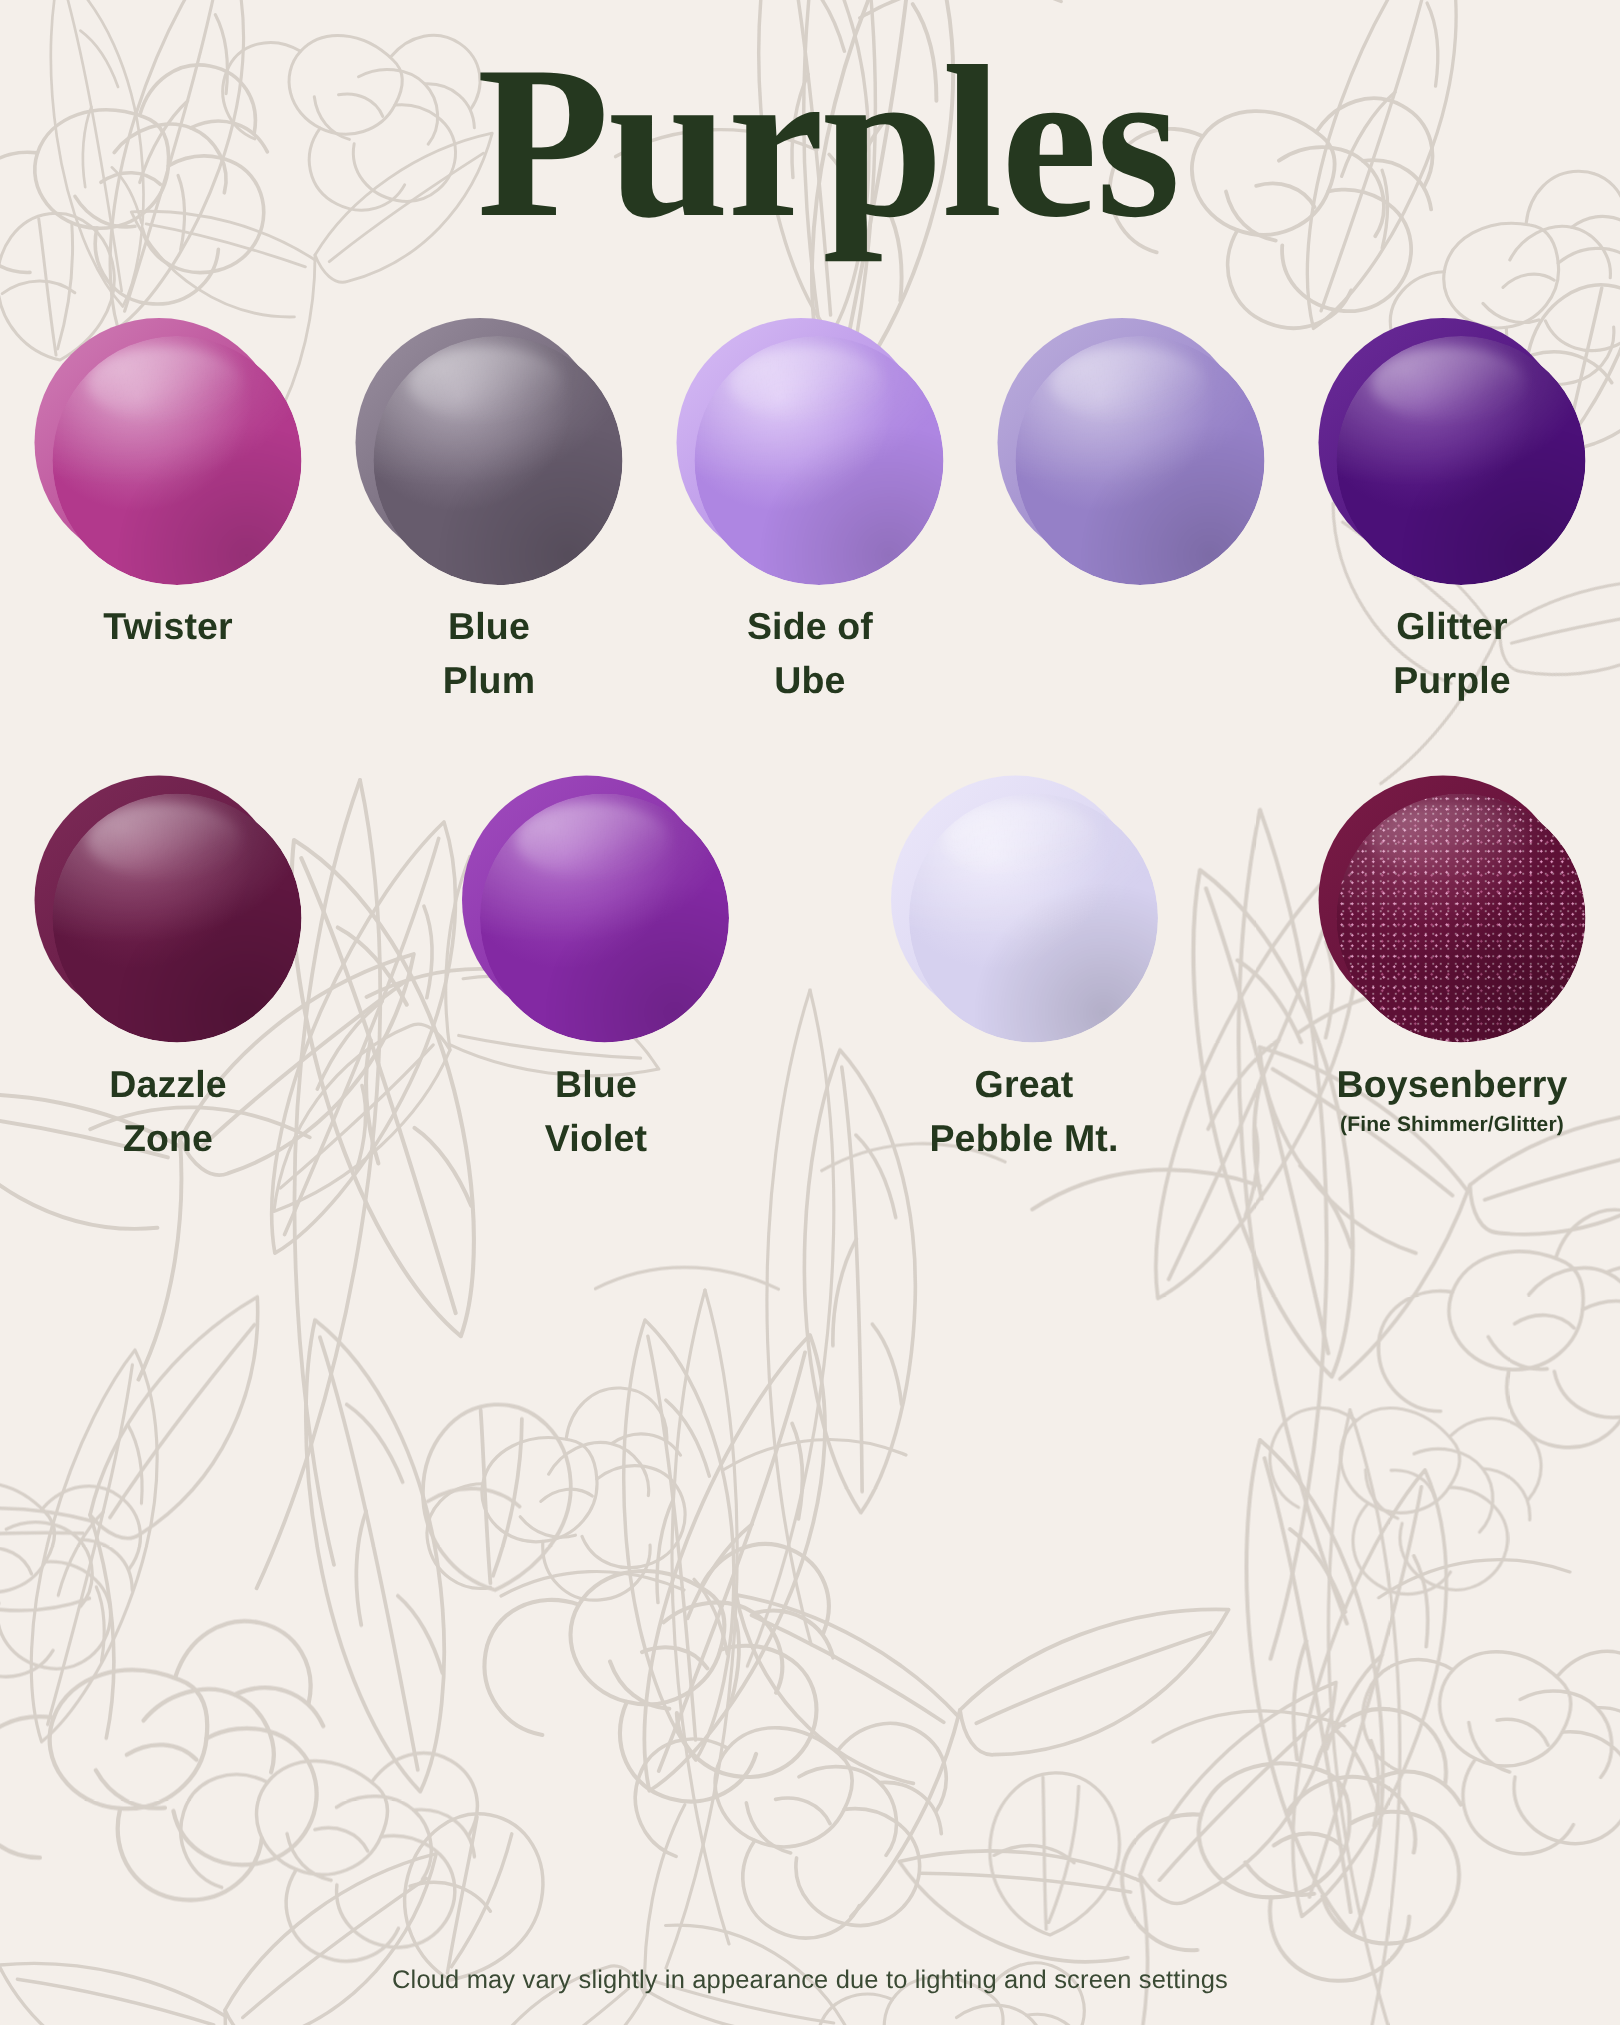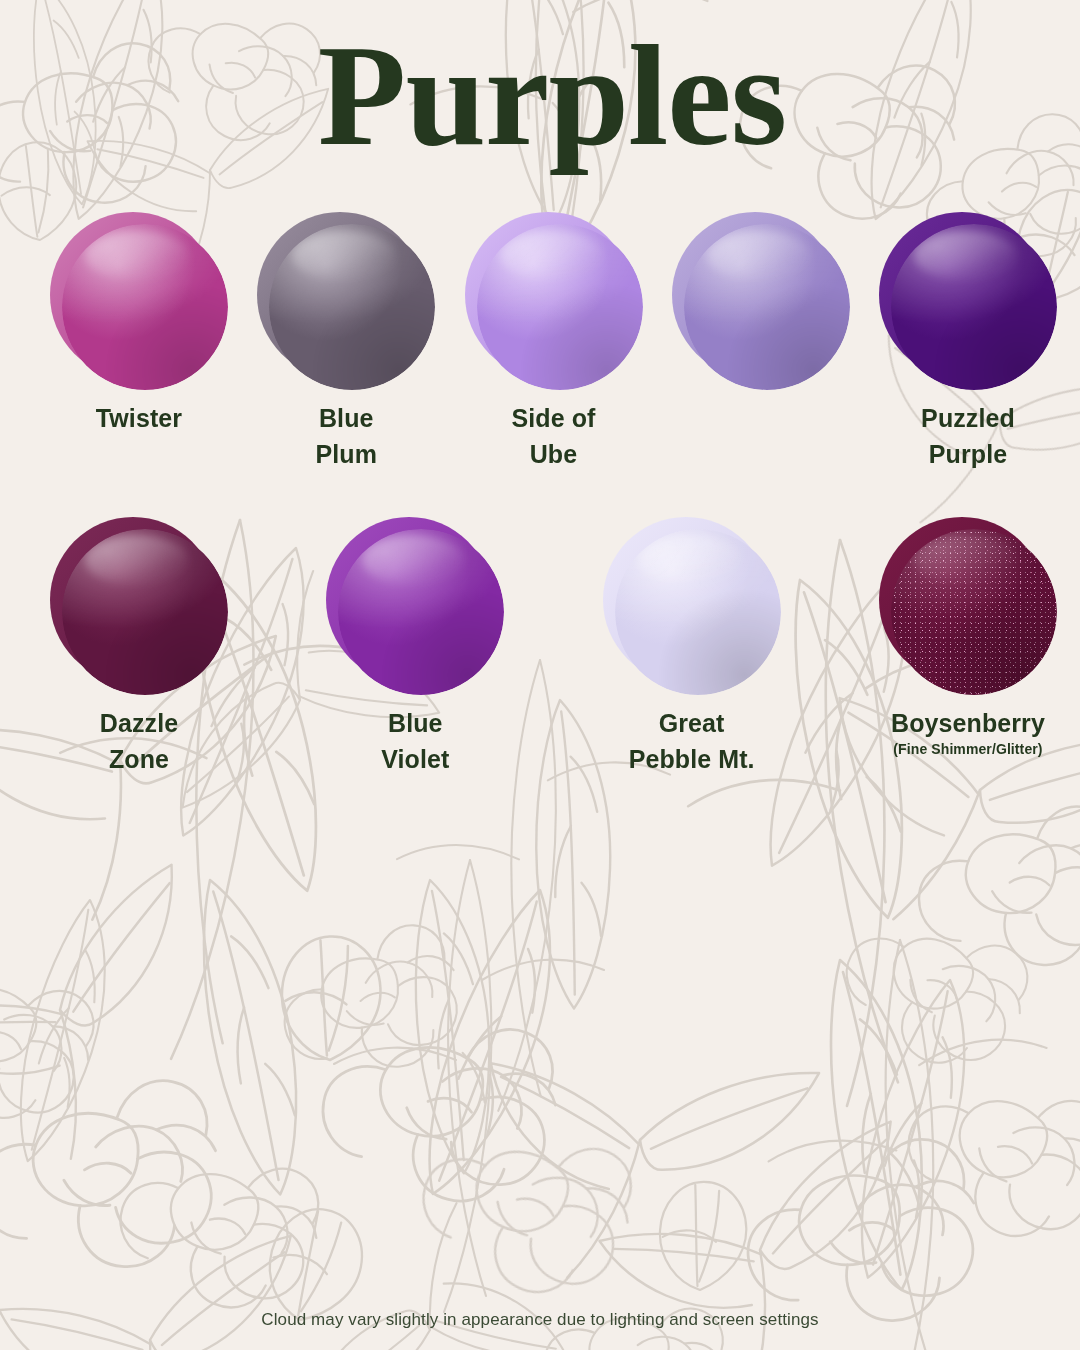--- a/index.html
+++ b/index.html
@@ -46,21 +46,20 @@
     white-space:nowrap;
   }
 
   
   .grid {
     position:absolute;
     top:212px;
     left:0;
     width:1080px;
     z-index:2;
-    padding-left:27px;
   }
   .row {
     display:flex;
     justify-content:space-between;
     padding:0 14px;
   }
   .row + .row { margin-top:44px; }
 
   .cell {
     width:196px;
@@ -349,21 +348,21 @@
         <div class="swatch">
           <div class="back" style="background: linear-gradient(135deg, rgb(107, 44, 153) 0%, rgb(75, 16, 120) 85%);"></div>
           <div class="front">
             <div class="base" style="background: radial-gradient(circle at 34% 24%, rgb(107, 44, 153) 0%, rgb(75, 16, 120) 46%, rgb(75, 16, 120) 100%);"></div>
             <div class="glitter"></div>
             <div class="sheen"></div>
             <div class="spec"></div>
           </div>
         </div>
         <div class="label">
-          <span class="ln">Puzzled</span>
+          <span class="ln">Glitter</span>
           <span class="ln">Purple</span>
         </div>
       </div>
     </div>
   <div class="row" id="row2">
       <div class="cell">
         <div class="swatch">
           <div class="back" style="background: linear-gradient(135deg, rgb(126, 43, 88) 0%, rgb(95, 23, 64) 85%);"></div>
           <div class="front">
             <div class="base" style="background: radial-gradient(circle at 34% 24%, rgb(126, 43, 88) 0%, rgb(95, 23, 64) 46%, rgb(95, 23, 64) 100%);"></div>

